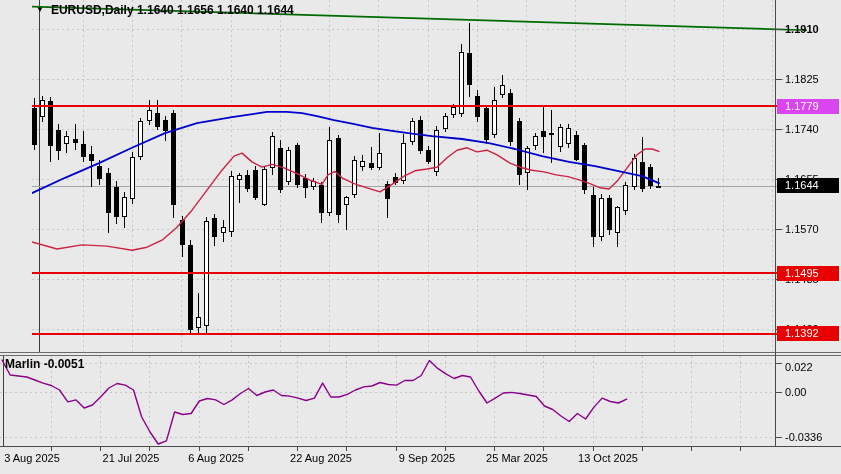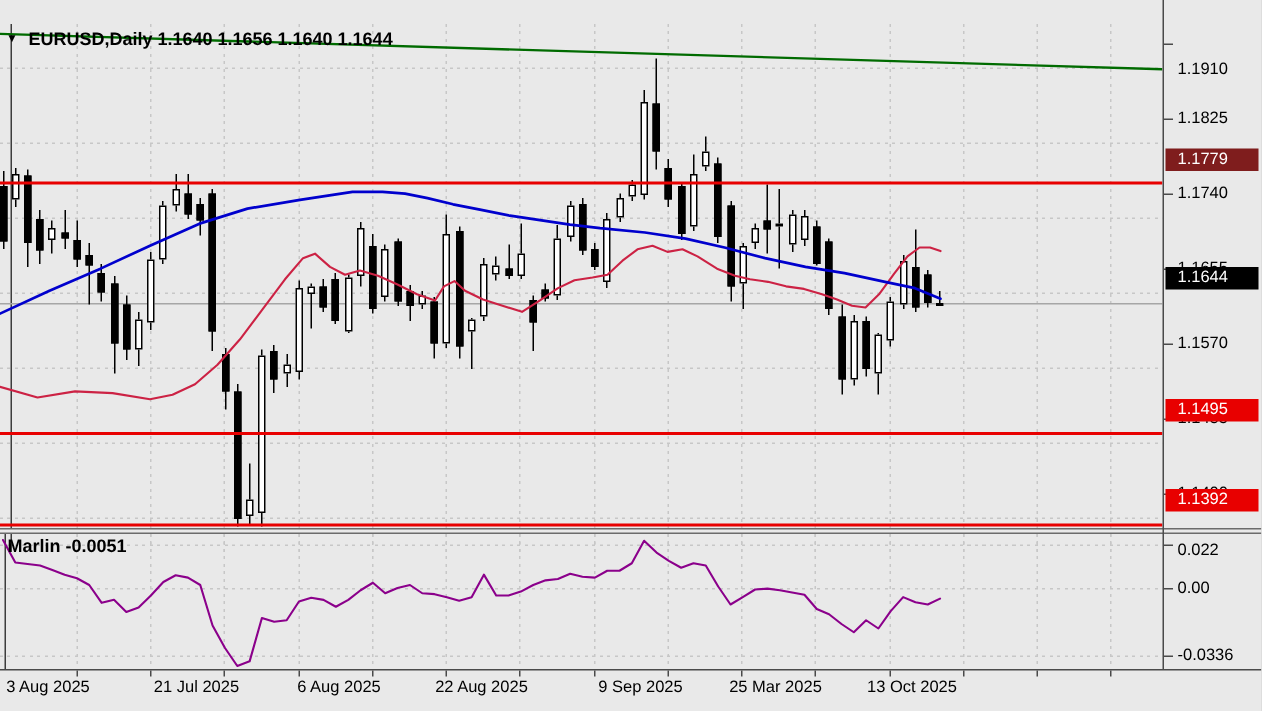--- a/index.html
+++ b/index.html
@@ -1,19 +1,19 @@
 <!DOCTYPE html>
 <html><head>
 <meta charset="utf-8">
 <style>
   html,body{margin:0;padding:0;background:#d4d4d4;}
   #app{position:relative;width:841px;height:474px;background:#e9e9e9;overflow:hidden;
        font-family:"Liberation Sans",sans-serif;color:#000;}
   #main-plot,#ind-plot{position:absolute;left:0;overflow:hidden;}
-  #main-plot{top:16px;width:775px;height:352px;}
+  #main-plot{top:0;width:775px;height:352px;margin-left:32px;}
   #separator{position:absolute;left:0;top:352px;width:841px;height:4px;background:#e9e9e9;
        border-top:1px solid #6b6b6b;border-bottom:1px solid #6b6b6b;box-sizing:border-box;}
   #ind-plot{top:356px;width:775px;height:90px;}
   #price-axis{position:absolute;left:775px;top:0;width:66px;height:446px;border-left:1px solid #4a4a4a;}
   #time-axis{position:absolute;left:0;top:446px;width:841px;height:28px;border-top:1px solid #4a4a4a;}
   .glv{position:absolute;top:0;width:1px;
        background:repeating-linear-gradient(to bottom,#c7c7c7 0,#c7c7c7 2px,transparent 2px,transparent 5px);}
   .glh{position:absolute;left:0;height:1px;
        background:repeating-linear-gradient(to right,#c7c7c7 0,#c7c7c7 2px,transparent 2px,transparent 5px);}
   .hline{position:absolute;left:0;width:775px;height:2px;}
@@ -245,40 +245,40 @@
       <div class="glv" style="left: 740px; height: 90px;"></div>
       <div class="glh" style="top: 6.8px; width: 775px;"></div>
       <div class="glh" style="top: 36.3px; width: 775px;"></div>
       <div class="glh" style="top: 81.3px; width: 775px;"></div>
       <svg width="775" height="90">
         <polyline points="2.0,4.0 10.2,19.0 18.4,20.0 26.7,21.0 34.9,24.0 43.1,27.1 51.3,29.5 59.5,34.0 67.8,45.9 76.0,43.9 84.2,52.0 92.4,49.0 100.6,41.0 108.9,32.0 117.1,27.5 125.3,29.1 133.5,34.0 141.7,61.0 150.0,76.0 158.2,88.0 166.4,84.9 174.6,56.0 182.8,58.5 191.1,57.5 199.3,45.0 207.5,42.5 215.7,43.9 223.9,48.5 232.2,43.9 240.4,37.5 248.6,32.5 256.8,39.5 265.0,36.0 273.3,34.0 281.5,39.5 289.7,40.1 297.9,42.1 306.1,44.5 314.4,42.1 322.6,27.1 330.8,41.0 339.0,41.0 347.2,38.4 355.5,34.0 363.7,30.9 371.9,30.0 380.1,26.5 388.3,28.5 396.6,29.1 404.8,24.5 413.0,24.5 421.2,19.5 429.4,4.5 437.7,12.4 445.9,17.9 454.1,22.5 462.3,19.5 470.5,21.0 478.8,35.0 487.0,47.0 495.2,42.1 503.4,37.0 511.6,36.4 519.9,37.5 528.1,39.0 536.3,40.5 544.5,50.0 552.7,53.5 561.0,60.0 569.2,65.5 577.4,57.5 585.6,63.0 593.8,51.4 602.1,42.1 610.3,45.5 618.5,47.0 626.7,43.1" fill="none" stroke="#8b008b" stroke-width="1.4" stroke-linejoin="round" stroke-linecap="round"></polyline>
       </svg>
     </div>
   <div id="price-axis">
       <div class="tick" style="left: 0px; top: 29px; width: 6px; height: 1px;"></div>
-      <div class="axis-label" style="top: 40px;">1.1910</div>
+      <div class="axis-label" style="top: 23px; font-weight: bold;">1.1910</div>
       <div class="tick" style="left: 0px; top: 79px; width: 6px; height: 1px;"></div>
       <div class="axis-label" style="top: 73px;">1.1825</div>
       <div class="tick" style="left: 0px; top: 129px; width: 6px; height: 1px;"></div>
       <div class="axis-label" style="top: 123px;">1.1740</div>
       <div class="tick" style="left: 0px; top: 179px; width: 6px; height: 1px;"></div>
       <div class="axis-label" style="top: 173px;">1.1655</div>
       <div class="tick" style="left: 0px; top: 229px; width: 6px; height: 1px;"></div>
       <div class="axis-label" style="top: 223px;">1.1570</div>
       <div class="tick" style="left: 0px; top: 279px; width: 6px; height: 1px;"></div>
       <div class="axis-label" style="top: 273px;">1.1485</div>
       <div class="tick" style="left: 0px; top: 329px; width: 6px; height: 1px;"></div>
       <div class="axis-label" style="top: 323px;">1.1400</div>
       <div class="tick" style="left: 0px; top: 362.8px; width: 6px; height: 1px;"></div>
       <div class="axis-label" style="top: 361px;">0.022</div>
       <div class="tick" style="left: 0px; top: 392.3px; width: 6px; height: 1px;"></div>
       <div class="axis-label" style="top: 386.3px;">0.00</div>
       <div class="tick" style="left: 0px; top: 437.3px; width: 6px; height: 1px;"></div>
       <div class="axis-label" style="top: 431.3px;">-0.0336</div>
-      <div class="badge" style="top: 98.6px; background: #7f1d1d;">1.1779</div>
+      <div class="badge" style="top: 98.6px; background: #d946ef;">1.1779</div>
       <div class="badge" style="top: 178px; background: rgb(0, 0, 0);">1.1644</div>
       <div class="badge" style="top: 265.6px; background: rgb(232, 0, 0);">1.1495</div>
       <div class="badge" style="top: 326.2px; background: rgb(232, 0, 0);">1.1392</div>
     </div>
   <div id="time-axis">
       <div class="tick" style="left: 51px; top: 0px; width: 1px; height: 4px;"></div>
       <div class="tick" style="left: 100px; top: 0px; width: 1px; height: 4px;"></div>
       <div class="tick" style="left: 149px; top: 0px; width: 1px; height: 4px;"></div>
       <div class="tick" style="left: 199px; top: 0px; width: 1px; height: 4px;"></div>
       <div class="tick" style="left: 248px; top: 0px; width: 1px; height: 4px;"></div>
@@ -287,19 +287,19 @@
       <div class="tick" style="left: 396px; top: 0px; width: 1px; height: 4px;"></div>
       <div class="tick" style="left: 445px; top: 0px; width: 1px; height: 4px;"></div>
       <div class="tick" style="left: 494px; top: 0px; width: 1px; height: 4px;"></div>
       <div class="tick" style="left: 543px; top: 0px; width: 1px; height: 4px;"></div>
       <div class="tick" style="left: 593px; top: 0px; width: 1px; height: 4px;"></div>
       <div class="tick" style="left: 642px; top: 0px; width: 1px; height: 4px;"></div>
       <div class="tick" style="left: 691px; top: 0px; width: 1px; height: 4px;"></div>
       <div class="tick" style="left: 740px; top: 0px; width: 1px; height: 4px;"></div>
       <div class="t-label" style="left: 32px;">3 Aug 2025</div>
       <div class="t-label" style="left: 131px;">21 Jul 2025</div>
-      <div class="t-label" style="left: 226px;">6 Aug 2025</div>
+      <div class="t-label" style="left: 216px;">6 Aug 2025</div>
       <div class="t-label" style="left: 321px;">22 Aug 2025</div>
       <div class="t-label" style="left: 427px;">9 Sep 2025</div>
       <div class="t-label" style="left: 517px;">25 Mar 2025</div>
       <div class="t-label" style="left: 608px;">13 Oct 2025</div>
     </div>
 </div>
 
 </body></html>

